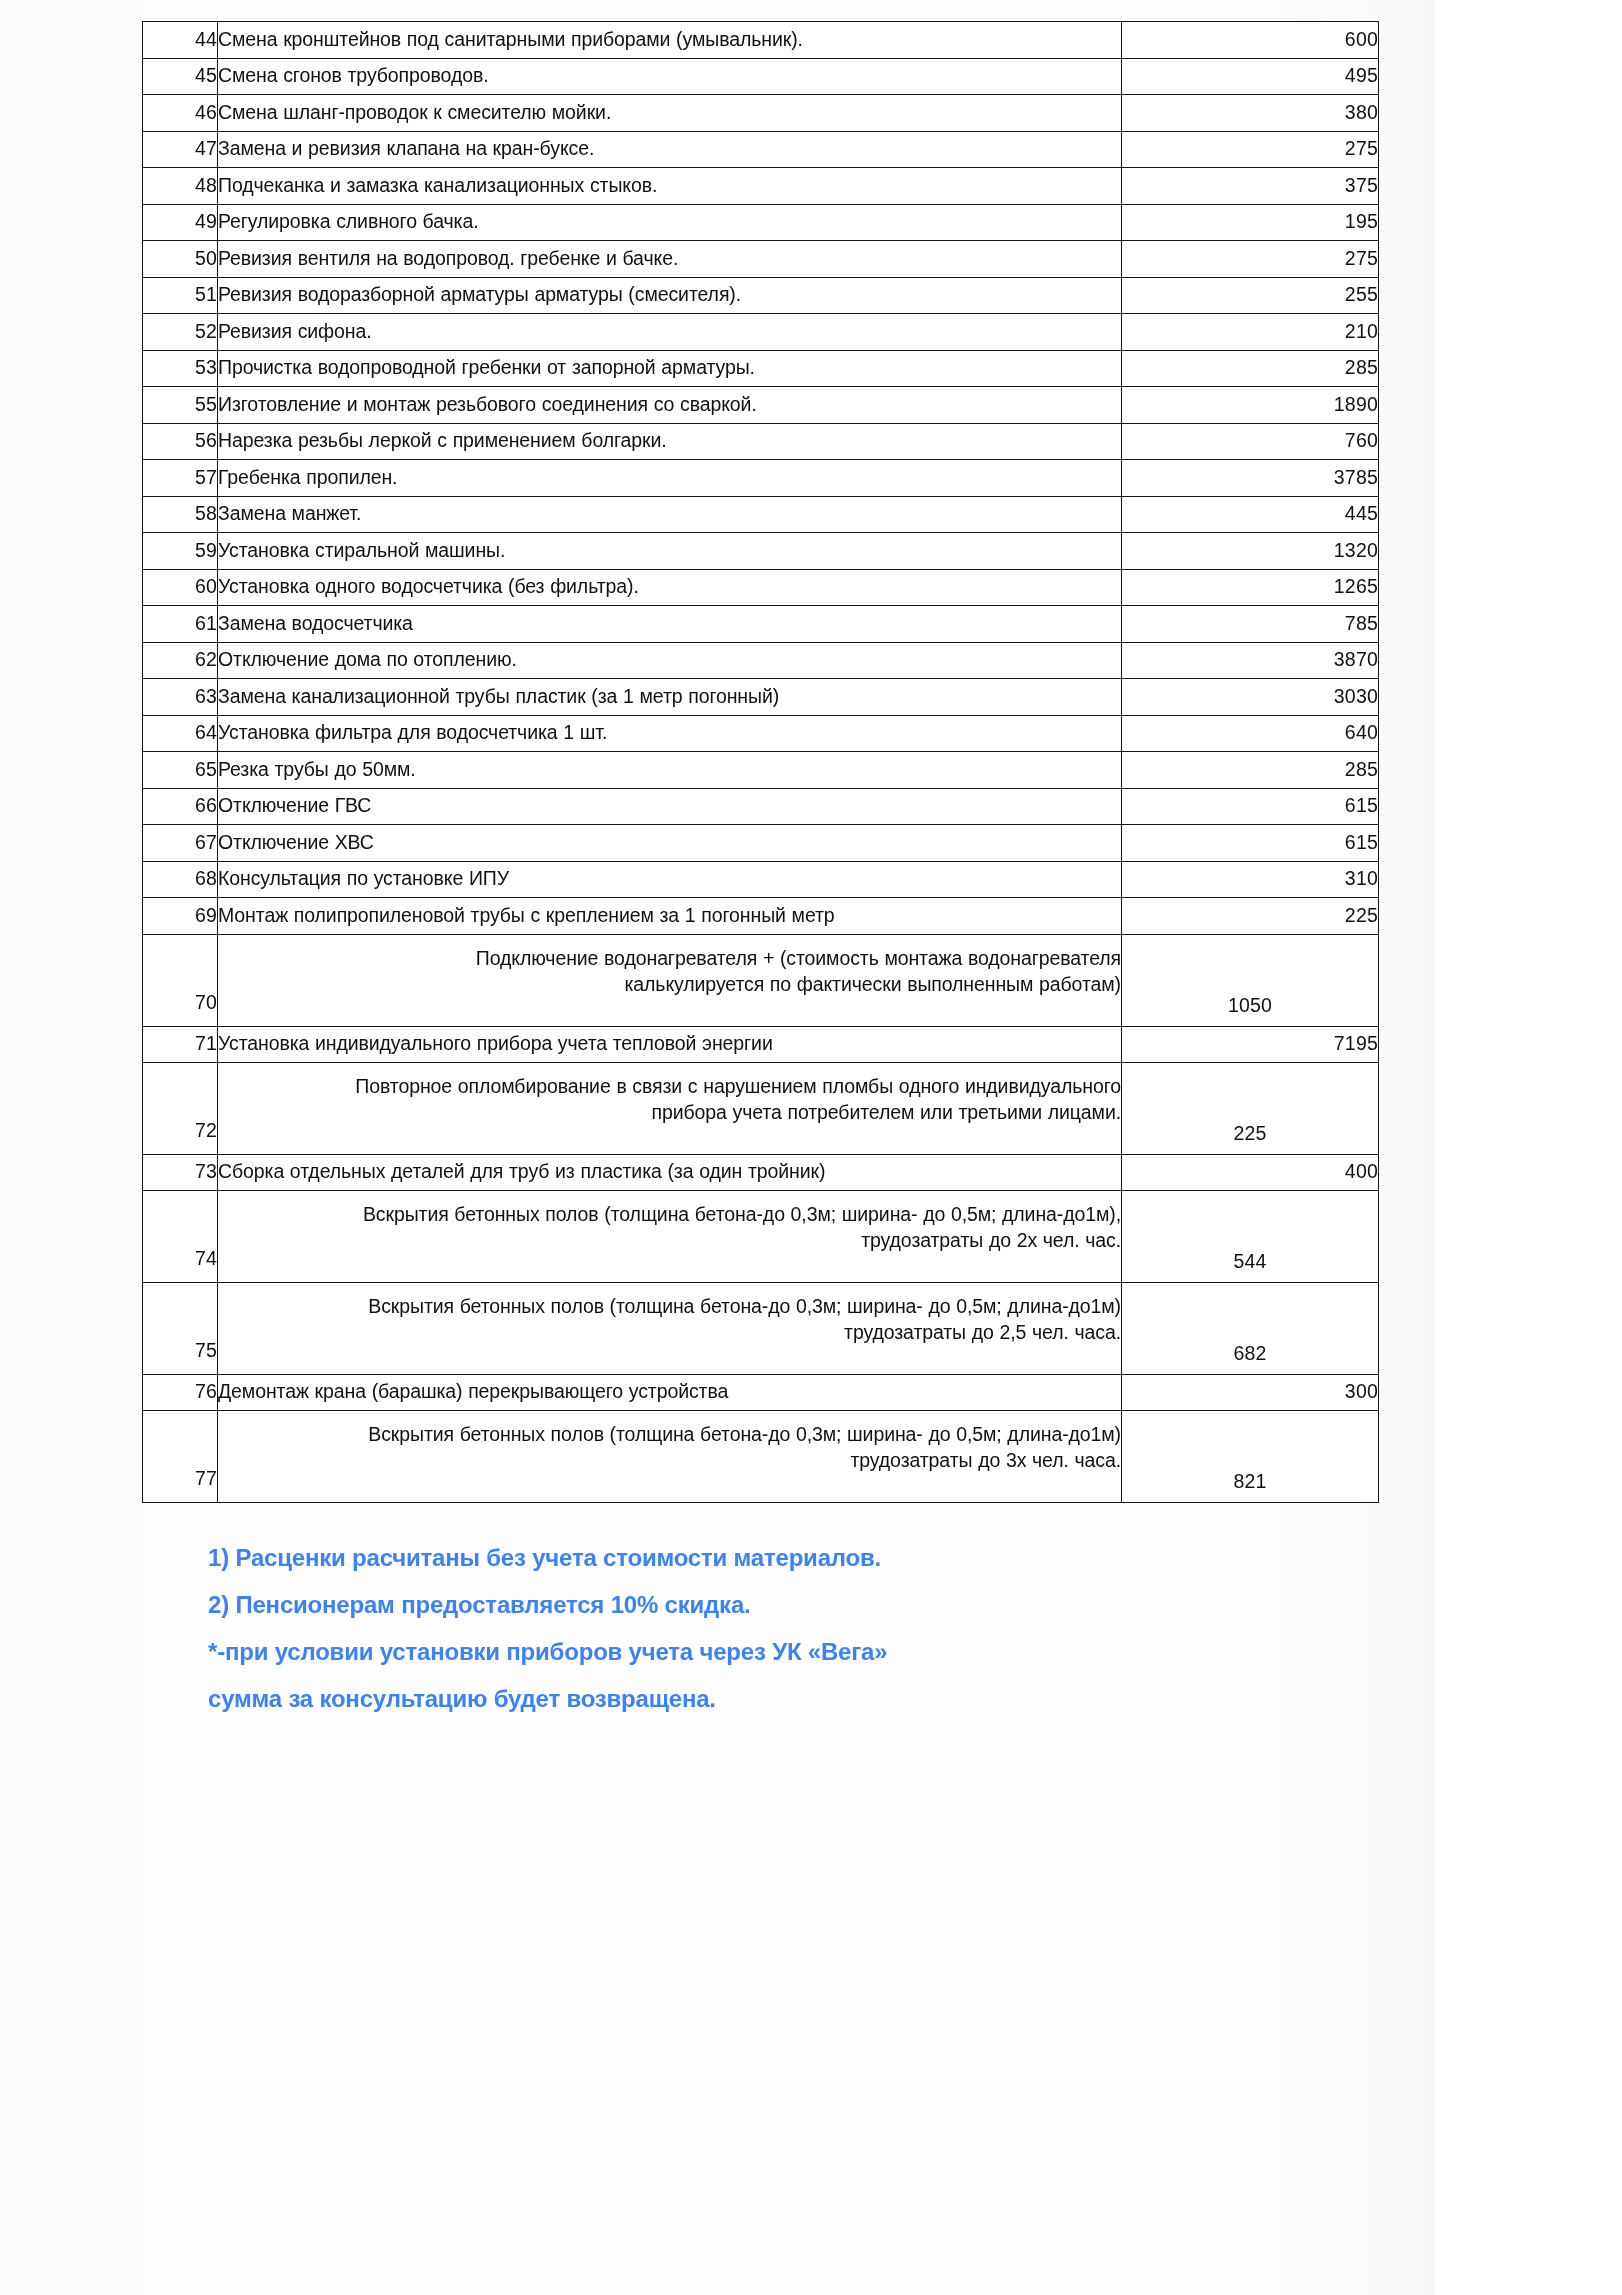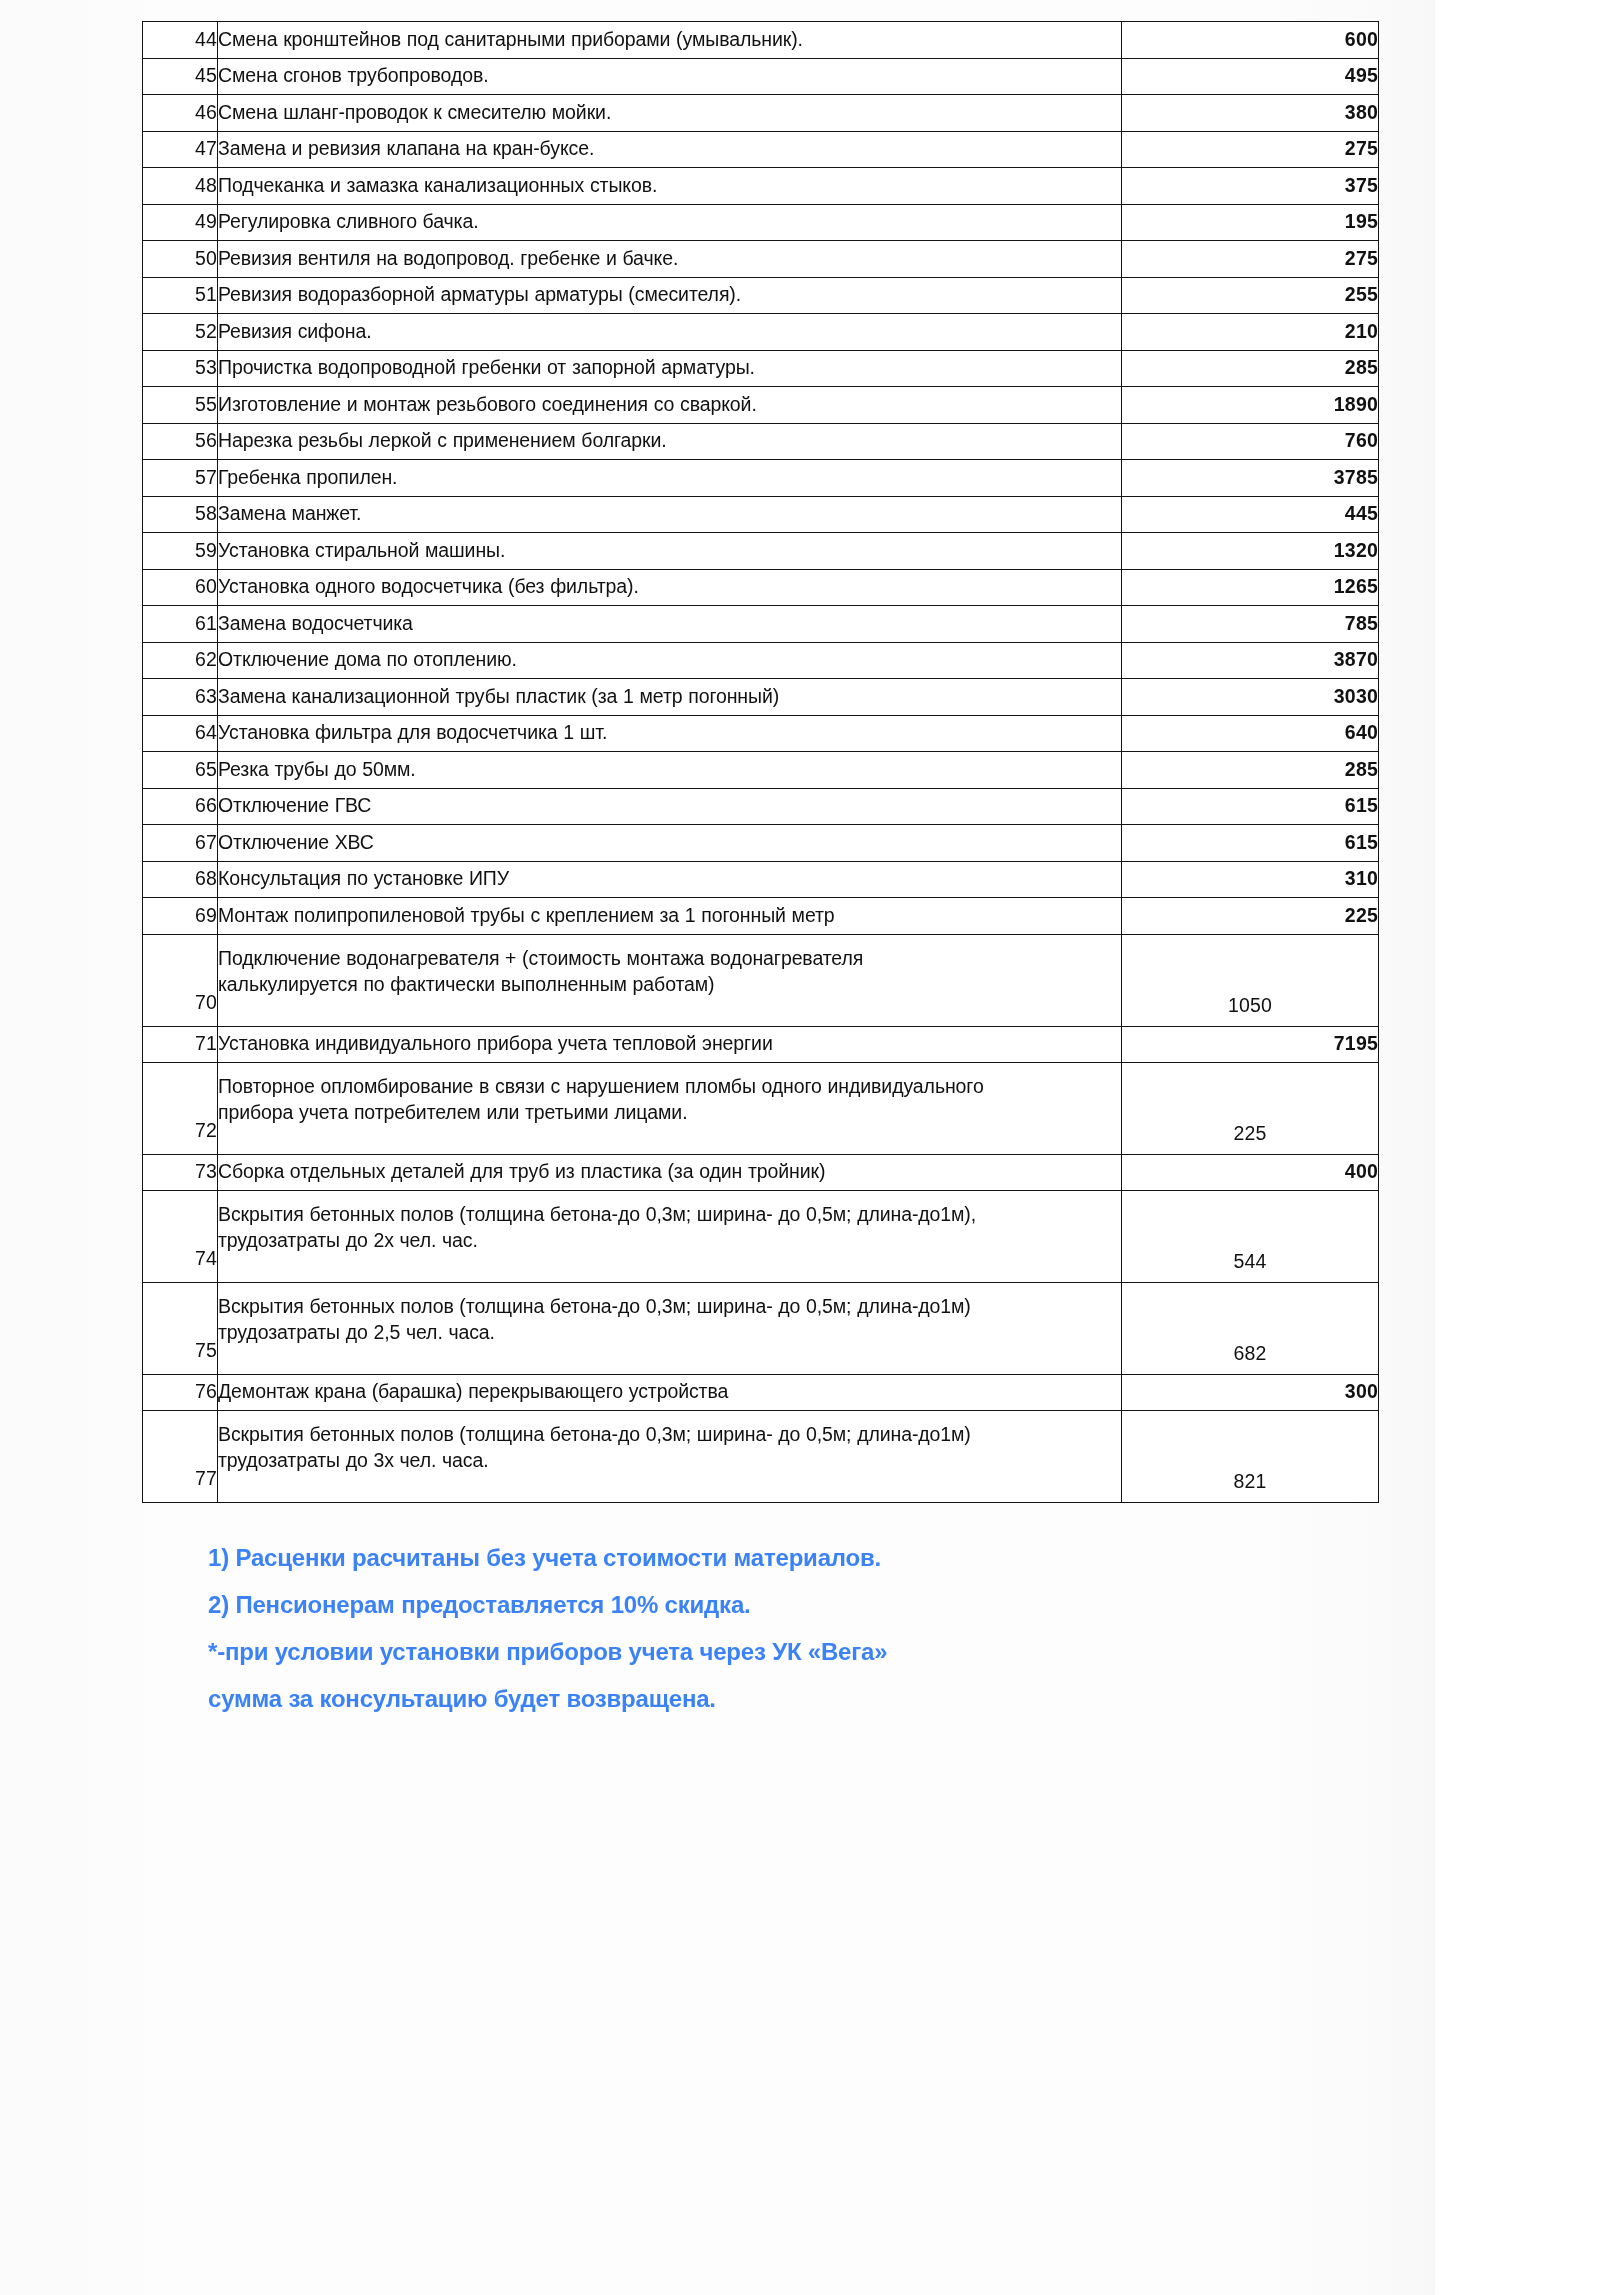--- a/index.html
+++ b/index.html
@@ -84,24 +84,24 @@
     font-size: 23px;
     vertical-align: bottom;
     letter-spacing: 0.2px;
     white-space: nowrap;
   }
 
   
   tr.r-single td { height: 34px; }
   tr.r-single td.desc { vertical-align: middle; padding-top: 0; padding-bottom: 1.5px; }
   tr.r-single td.num  { vertical-align: middle; padding-bottom: 1.5px; }
-  tr.r-single td.price{ vertical-align: middle; padding-bottom: 1.5px; font-weight: bold; }
+  tr.r-single td.price{ vertical-align: middle; padding-bottom: 1.5px; }
 
   tr.r-tall-xl td { height: 80px; }
-  tr.r-tall-xl td.desc  { vertical-align: top; padding-top: 10.7px; }
+  tr.r-tall-xl td.desc  { vertical-align: top; padding-top: 10.7px; text-align: right; }
   tr.r-tall-xl td.num   { vertical-align: bottom; padding-bottom: 10.7px; }
   tr.r-tall-xl td.price { vertical-align: bottom; padding-bottom: 7.7px; text-align: center; }
 
   .desc-l1, .desc-l2 { display: block; white-space: nowrap; }
   .desc-l2 { margin-top: 0.8px; }
 
   
   .notes {
     position: absolute;
     left: 208px;

